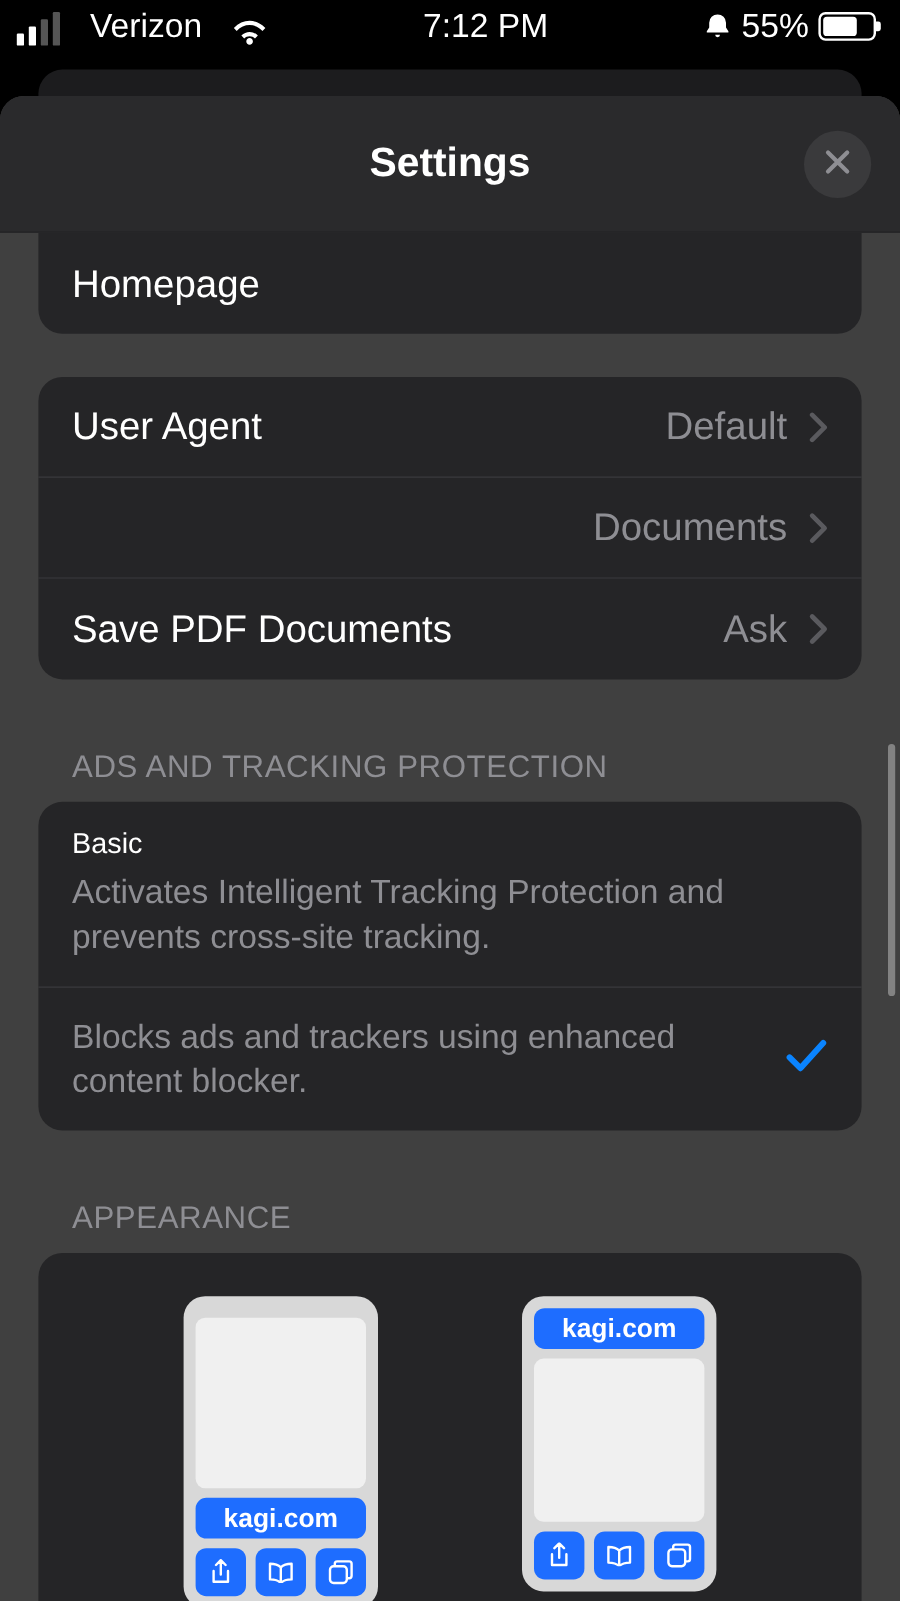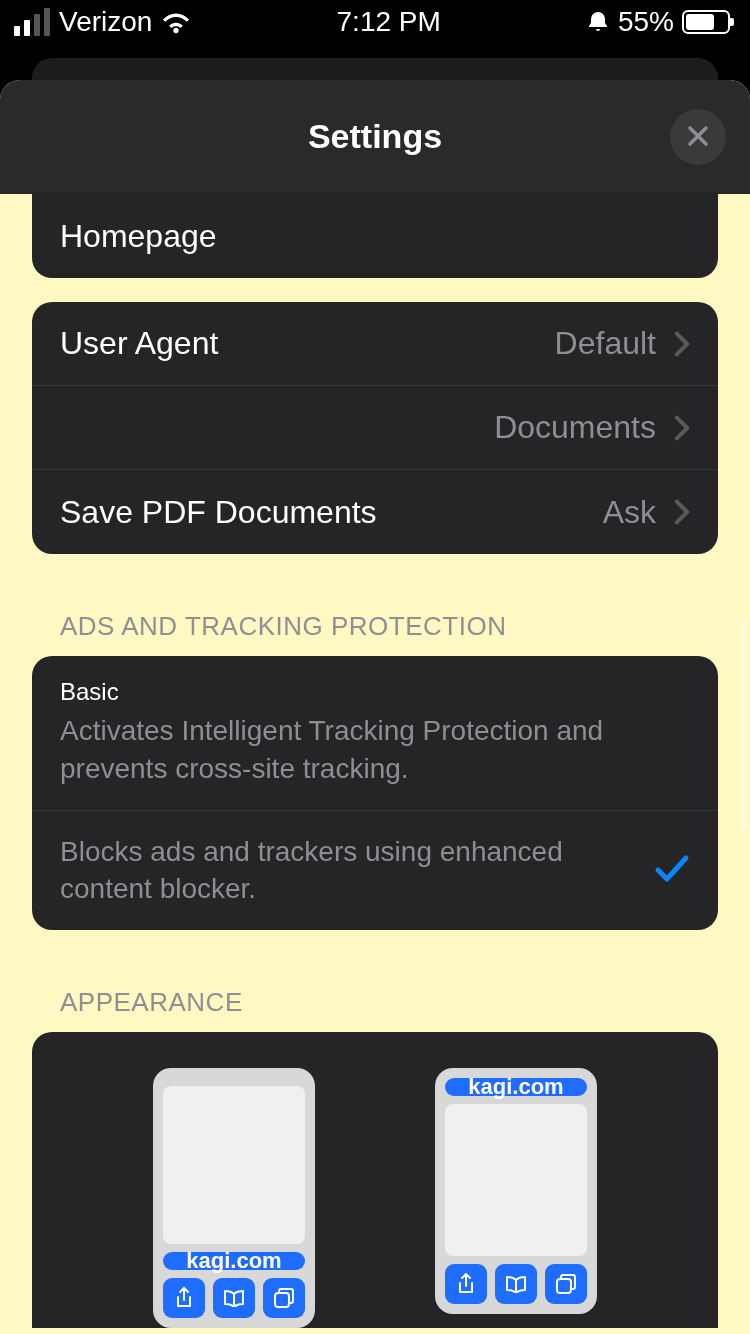--- a/index.html
+++ b/index.html
@@ -16,21 +16,21 @@
   
   .status-bar {
     height: 44px;
     display: flex;
     align-items: center;
     justify-content: space-between;
     padding: 0 20px 0 14px;
     font-size: 28px;
     font-weight: 600;
   }
-  .status-left { display: flex; align-items: center; gap: 9px; }
+  .status-left { display: flex; align-items: flex-end; gap: 25px; }
   .signal-bars { display: flex; align-items: flex-end; gap: 4px; }
   .signal-bars span {
     width: 6px; background: #555; border-radius: 1px; display: inline-block;
   }
   .signal-bars span:nth-child(1){height:10px;background:#fff}
   .signal-bars span:nth-child(2){height:16px;background:#fff}
   .signal-bars span:nth-child(3){height:22px}
   .signal-bars span:nth-child(4){height:28px}
   .carrier { font-size: 28px; font-weight: 400; letter-spacing: 0; }
   .wifi { width: 30px; height: 24px; }
@@ -47,21 +47,21 @@
   
   .bg-card {
     position: absolute; top: 58px; left: 32px; right: 32px; height: 50px;
     background: #1c1c1e; border-radius: 20px 20px 0 0;
   }
 
   
   .sheet {
     position: absolute;
     top: 80px; left: 0; right: 0; bottom: 0;
-    background: #fef9c3;
+    background: #404040;
     border-radius: 20px 20px 0 0;
     overflow: hidden;
   }
 
   
   .sheet-header {
     height: 114px;
     display: flex; align-items: center; justify-content: center;
     position: relative;
     background: #2a2a2c;
@@ -79,21 +79,21 @@
 
   
   .scroll {
     position: absolute; top: 114px; left: 0; right: 0; bottom: 0;
     overflow-y: auto;
     padding-bottom: 40px;
   }
 
   
   .group {
-    margin: 0 32px 24px 32px;
+    margin: 0 32px 36px 32px;
     background: #252527;
     border-radius: 20px;
     overflow: hidden;
   }
   .group.first { border-radius: 0 0 20px 20px; }
   .row {
     display: flex; align-items: center;
     min-height: 84px;
     padding: 0 28px;
     border-bottom: 1px solid rgba(120,120,128,0.25);
@@ -145,21 +145,21 @@
   }
   .preview {
     width: 162px;
     background: #d8d8d8;
     border-radius: 18px;
     padding: 10px;
     display: flex; flex-direction: column;
     cursor: pointer;
   }
   .preview .url-pill {
-    background: #1e6dff; color: #fff; height: 18px; border-radius: 9px;
+    background: #1e6dff; color: #fff; height: 34px; border-radius: 9px;
     font-size: 22px; font-weight: 700;
     display: flex; align-items: center; justify-content: center;
     flex: 0 0 auto;
   }
   .preview .content {
     background: #f0f0f0; border-radius: 8px; flex: 1 1 auto;
     margin: 8px 0;
   }
   .preview .toolbar {
     display: flex; gap: 8px; height: 40px; flex: 0 0 auto;

